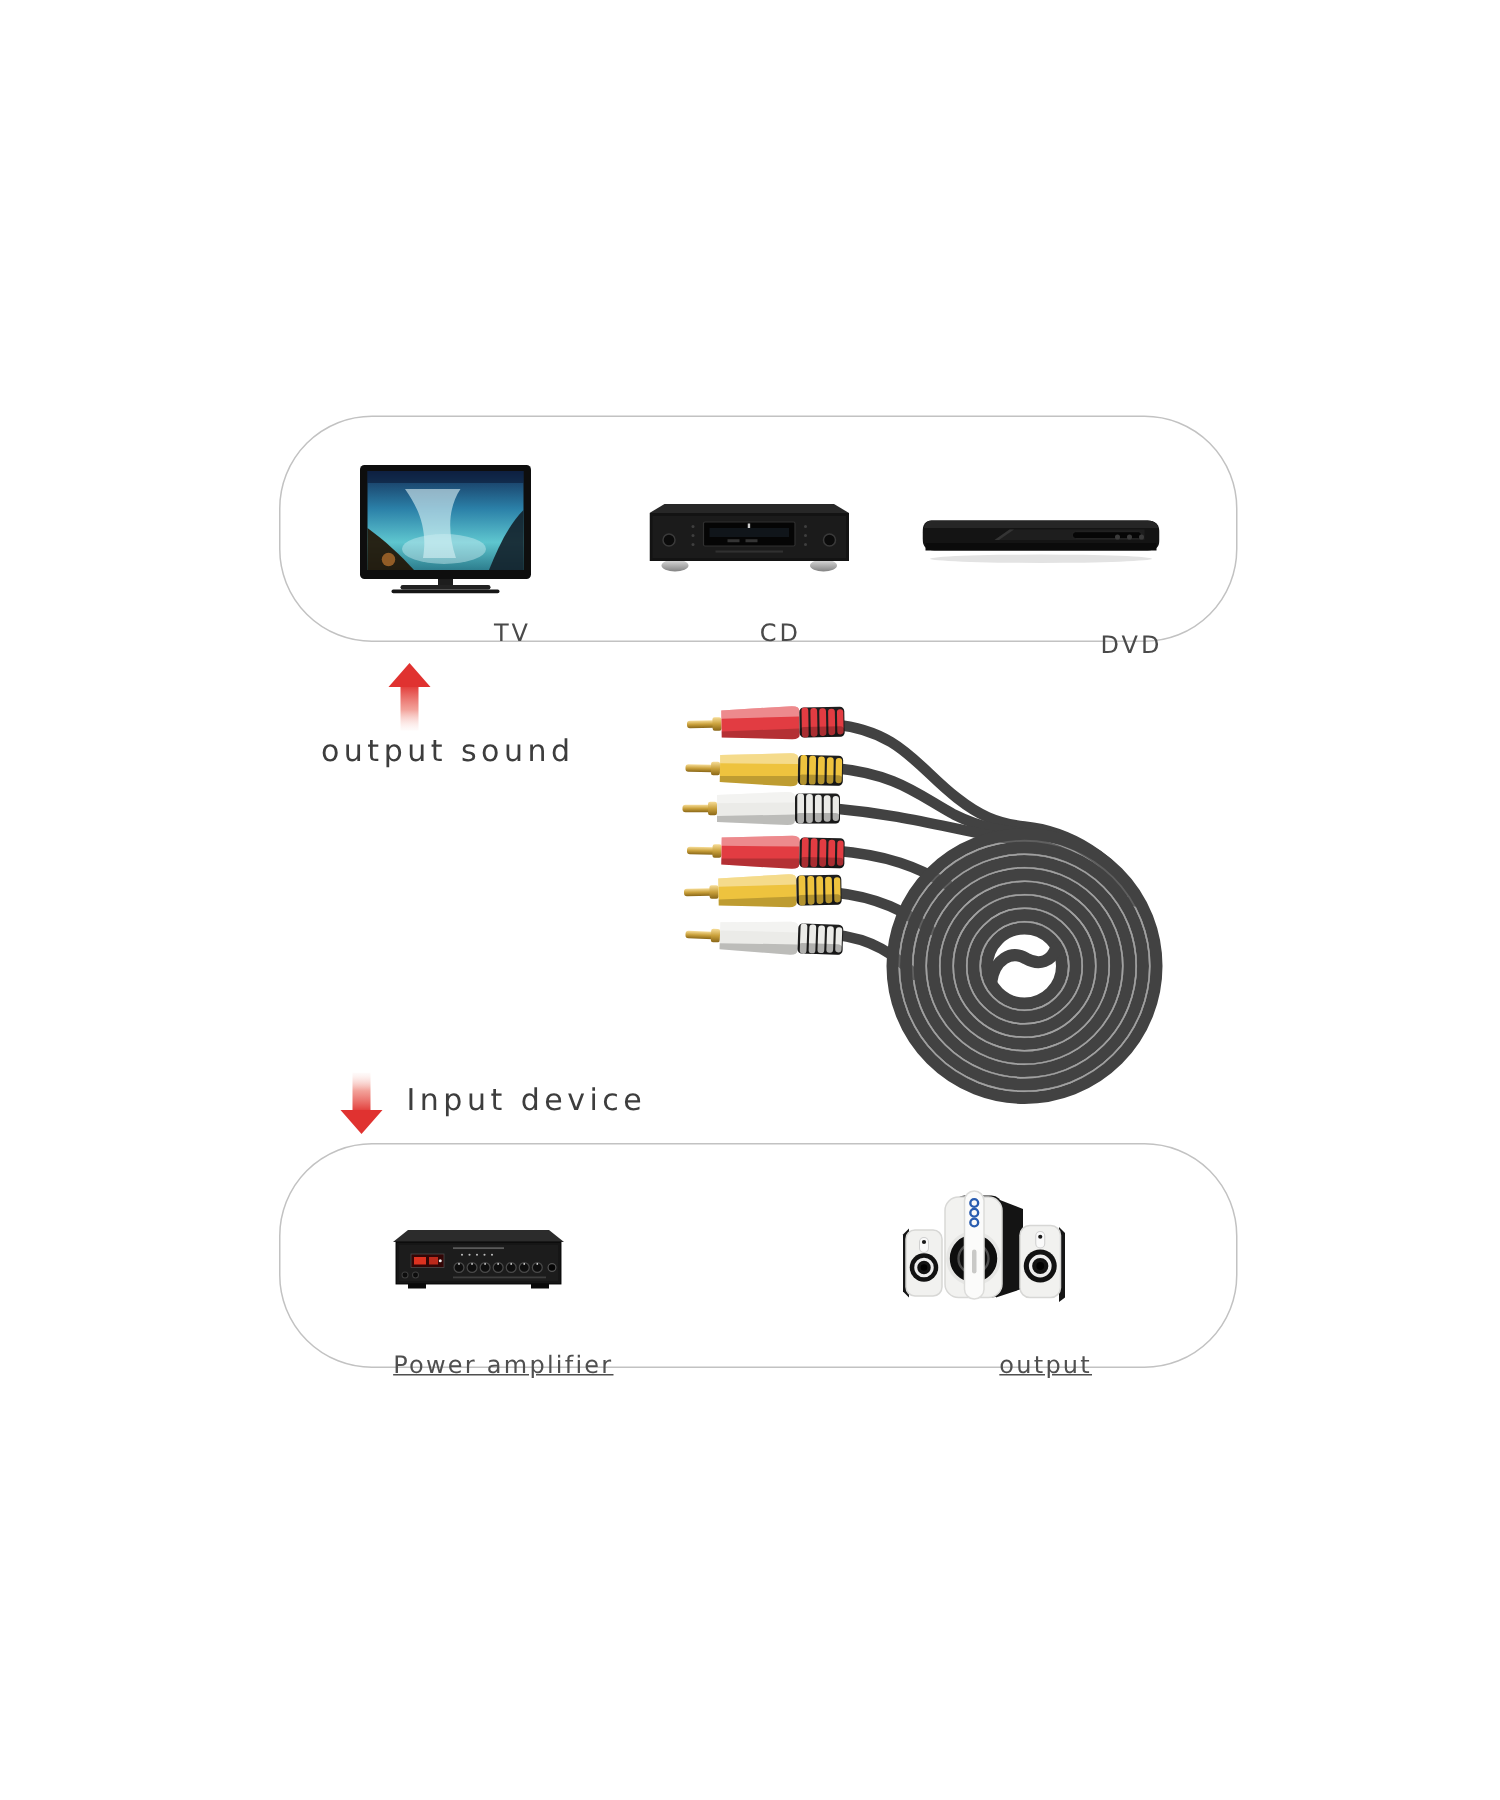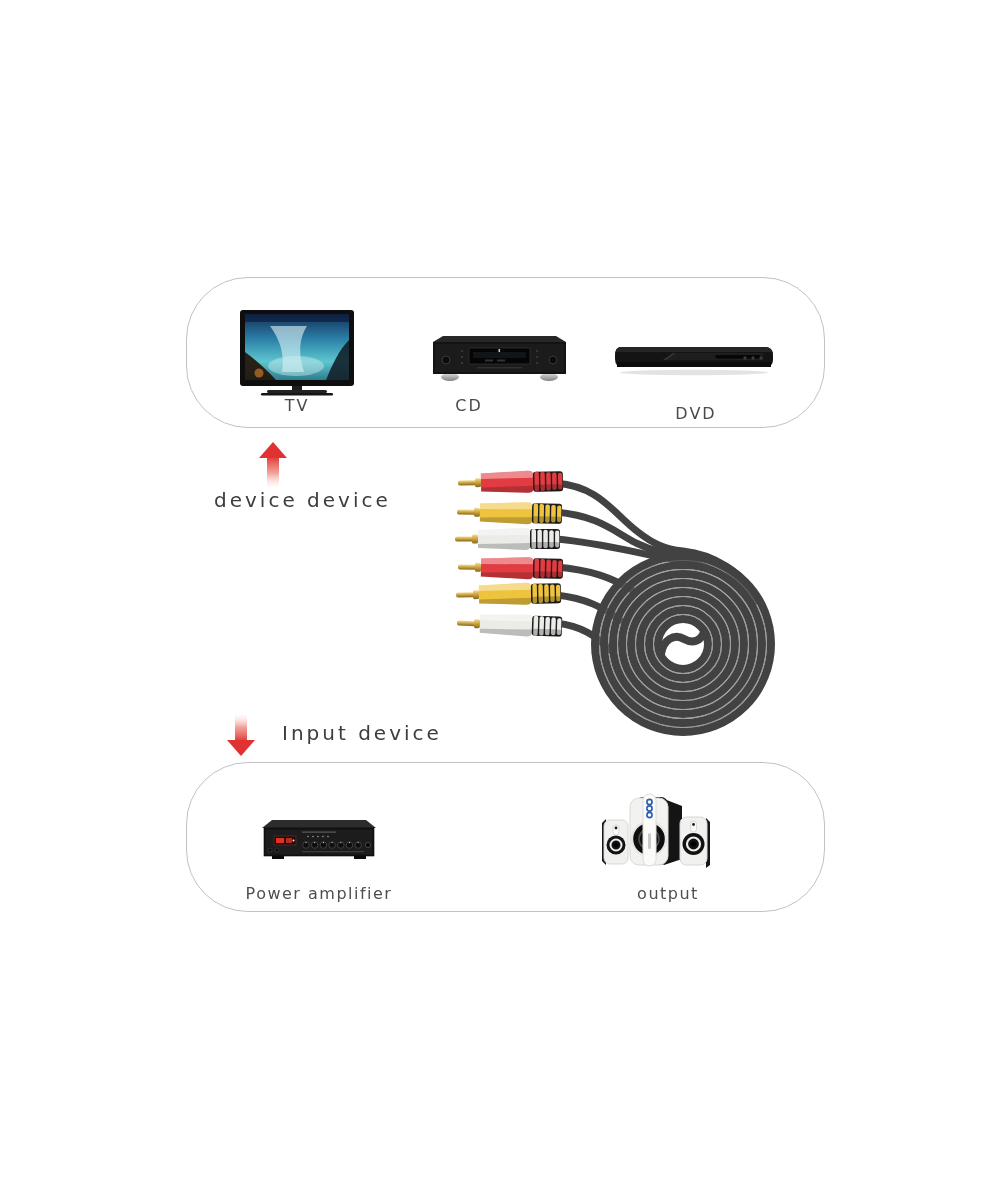--- a/index.html
+++ b/index.html
@@ -7,23 +7,23 @@
     position:relative;width:1000px;height:1200px;background:#ffffff;overflow:hidden;
     font-family:"DejaVu Sans","Liberation Sans",sans-serif;
   }
   .box{
     position:absolute;border:1.5px solid #c2c2c2;border-radius:62px;background:#ffffff;
   }
   .box.top{left:186px;top:277px;width:637px;height:149px;}
   .box.bottom{left:186px;top:762px;width:637px;height:148px;}
   .abs{position:absolute;}
   .dev-label{
-    position:absolute;text-align:center;color:#4a4a4a;font-size:16px;letter-spacing:2px;
-  }
-  .dev-label.small{font-size:16px;letter-spacing:1.5px;color:#4f4f4f;}
+    position:absolute;text-align:right;color:#4a4a4a;font-size:16px;letter-spacing:2px;margin-top:16px;
+  }
+  .dev-label.small{font-size:16px;letter-spacing:1.5px;color:#4f4f4f;text-decoration:underline;}
   .section-label{
     position:absolute;color:#3d3d3d;font-size:20px;letter-spacing:3px;font-weight:500;
   }
 </style>
 </head>
 <body>
 
 <div class="canvas">
 
   <div class="box top"></div>
@@ -98,21 +98,21 @@
     <defs>
       <linearGradient id="upFade" x1="0" y1="0" x2="0" y2="1">
         <stop offset="0" stop-color="#e03230"></stop>
         <stop offset="0.55" stop-color="#ef8a80" stop-opacity="0.8"></stop>
         <stop offset="1" stop-color="#fbe3df" stop-opacity="0.15"></stop>
       </linearGradient>
     </defs>
     <rect x="10" y="14" width="12" height="31" fill="url(#upFade)"></rect>
     <polygon points="16,0 30,16 2,16" fill="#e03230"></polygon>
   </svg>
-  <div class="section-label" style="left:214px;top:488px">device device</div>
+  <div class="section-label" style="left:214px;top:488px">output sound</div>
 
   <svg class="abs" style="left:445px;top:448px" width="345" height="300" viewBox="445 448 345 300">
     <defs>
       <linearGradient id="goldG" x1="0" y1="0" x2="0" y2="1">
         <stop offset="0" stop-color="#f6dc96"></stop>
         <stop offset="0.5" stop-color="#caa13c"></stop>
         <stop offset="1" stop-color="#8a6718"></stop>
       </linearGradient>
       <g id="rca">
         <rect x="0" y="-2.5" width="20" height="5" rx="2" fill="url(#goldG)"></rect>
@@ -174,21 +174,21 @@
     <defs>
       <linearGradient id="dnFade" x1="0" y1="0" x2="0" y2="1">
         <stop offset="0" stop-color="#fbe3df" stop-opacity="0.15"></stop>
         <stop offset="0.45" stop-color="#ef8a80" stop-opacity="0.8"></stop>
         <stop offset="1" stop-color="#e03230"></stop>
       </linearGradient>
     </defs>
     <rect x="9" y="0" width="12" height="27" fill="url(#dnFade)"></rect>
     <polygon points="1,25 29,25 15,41" fill="#e03230"></polygon>
   </svg>
-  <div class="section-label" style="left:282px;top:721px">Input device</div>
+  <div class="section-label" style="left:271px;top:721px">Input device</div>
 
   <div class="box bottom"></div>
 
   <svg class="abs" style="left:262px;top:820px" width="114" height="42" viewBox="0 0 114 42">
     <polygon points="10,0 104,0 114,8 0,8" fill="#2c2c2c"></polygon>
     <rect x="2" y="8" width="110" height="28" fill="#161616" stroke="#000000" stroke-width="0.6"></rect>
     <rect x="4" y="10" width="106" height="24" fill="#1c1c1c"></rect>
     <rect x="10" y="36" width="12" height="3" fill="#0a0a0a"></rect>
     <rect x="92" y="36" width="12" height="3" fill="#0a0a0a"></rect>
     <rect x="12" y="16" width="22" height="9" fill="#330606" stroke="#4d4d4d" stroke-width="0.5"></rect>

